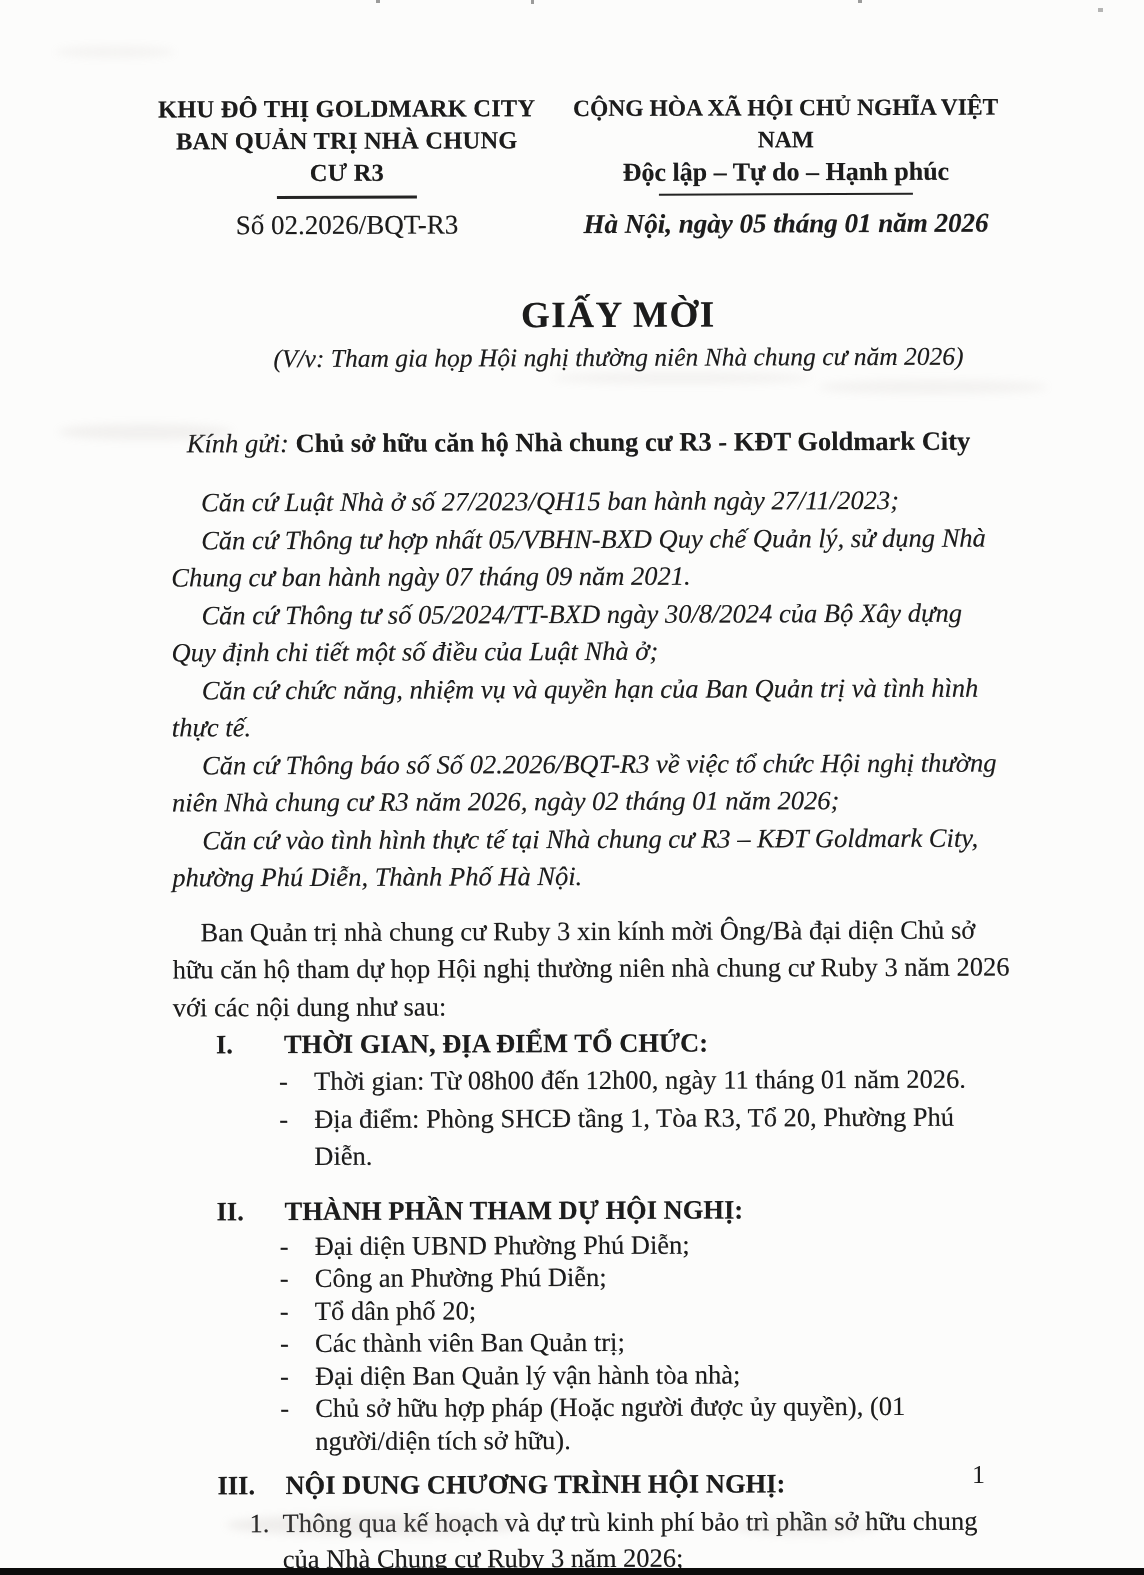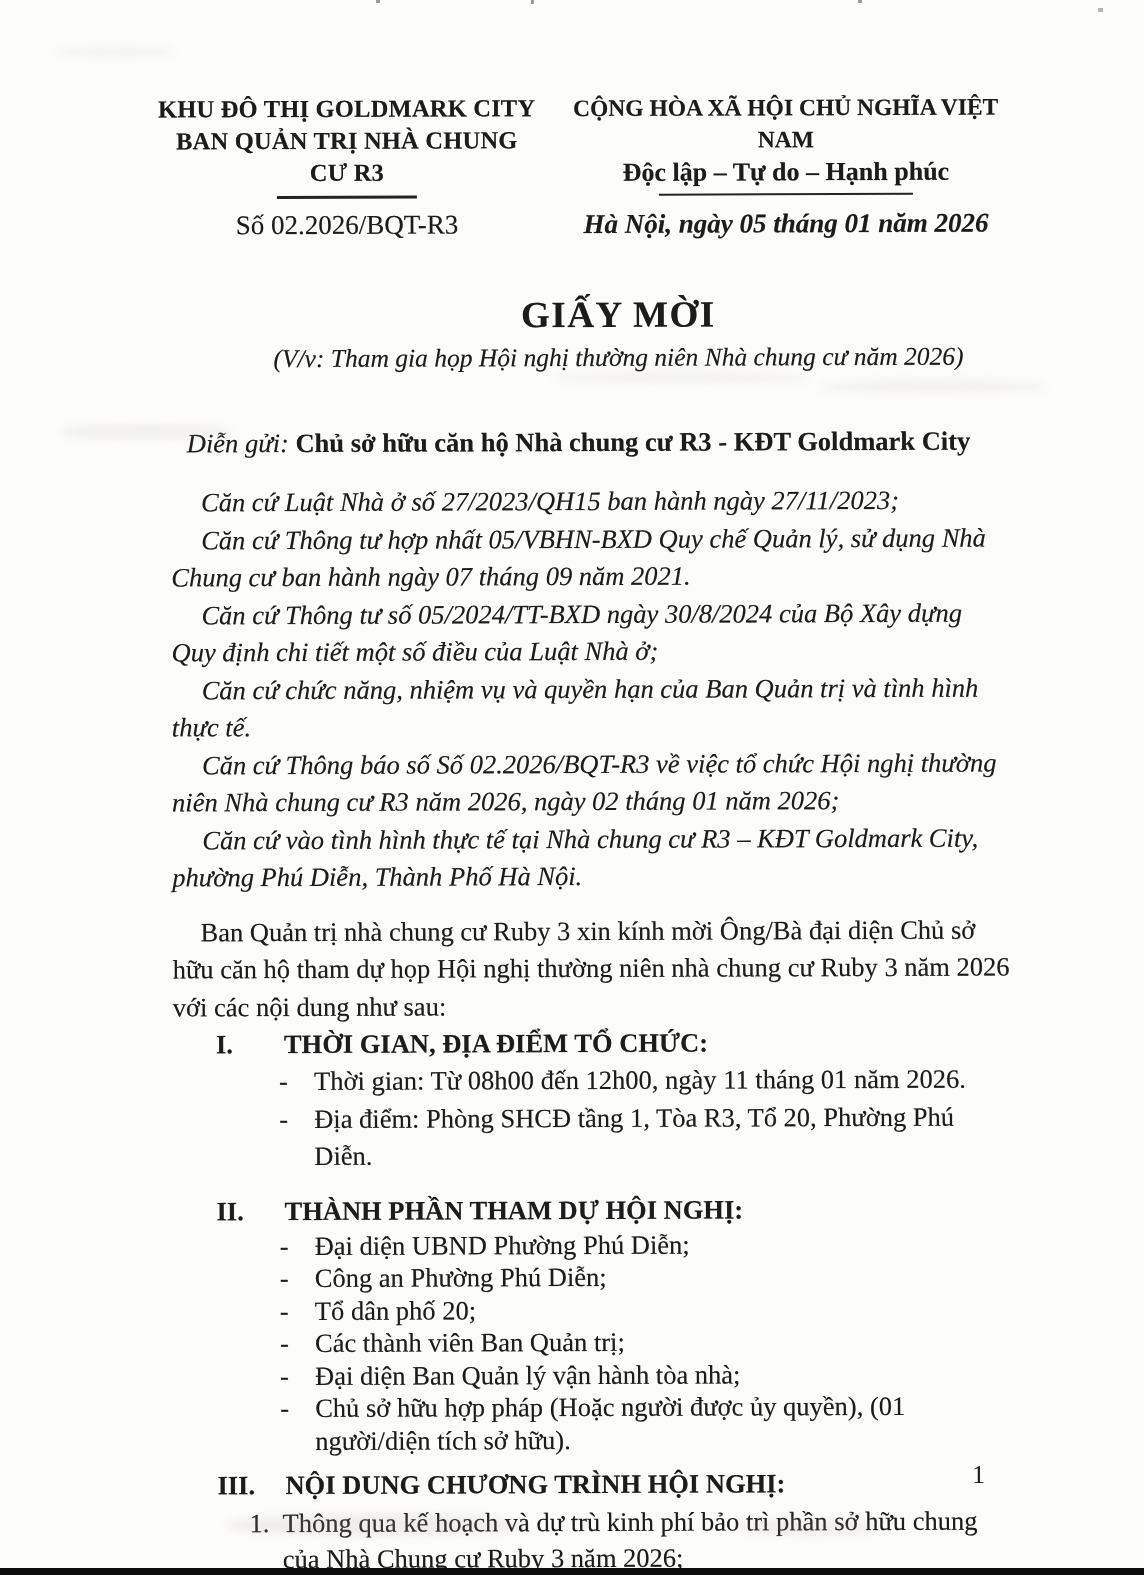--- a/index.html
+++ b/index.html
@@ -102,21 +102,21 @@
         <div class="h-date">Hà Nội, ngày 05 tháng 01 năm 2026</div>
       </div>
     </div>
 
     <div class="title-block">
       <div class="doc-title">GIẤY MỜI</div>
       <div class="doc-subtitle">(V/v: Tham gia họp Hội nghị thường niên Nhà chung cư năm 2026)</div>
     </div>
 
     <div class="recipient">
-      <span class="label">Diễn gửi:</span>
+      <span class="label">Kính gửi:</span>
       <span> </span>
       <span class="value">Chủ sở hữu căn hộ Nhà chung cư R3 - KĐT Goldmark City</span>
     </div>
 
     <div class="legal">
       <p>Căn cứ Luật Nhà ở số 27/2023/QH15 ban hành ngày 27/11/2023;</p>
       <p>Căn cứ Thông tư hợp nhất 05/VBHN-BXD Quy chế Quản lý, sử dụng Nhà Chung cư ban hành ngày 07 tháng 09 năm 2021.</p>
       <p>Căn cứ Thông tư số 05/2024/TT-BXD ngày 30/8/2024 của Bộ Xây dựng Quy định chi tiết một số điều của Luật Nhà ở;</p>
       <p>Căn cứ chức năng, nhiệm vụ và quyền hạn của Ban Quản trị và tình hình thực tế.</p>
       <p>Căn cứ Thông báo số Số 02.2026/BQT-R3 về việc tổ chức Hội nghị thường niên Nhà chung cư R3 năm 2026, ngày 02 tháng 01 năm 2026;</p>

